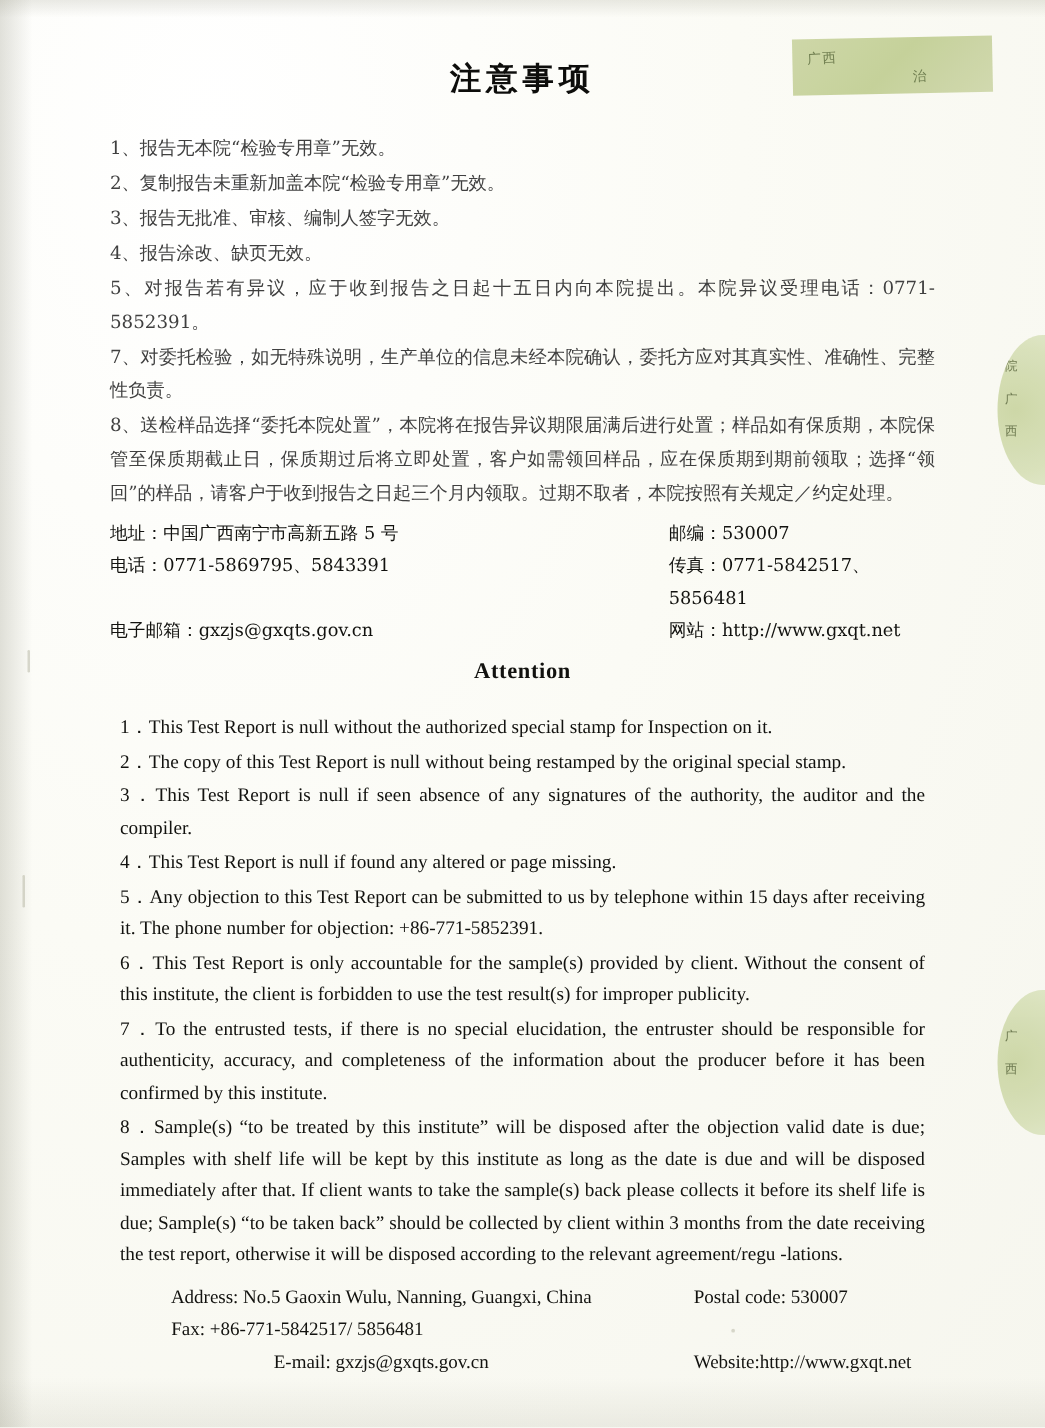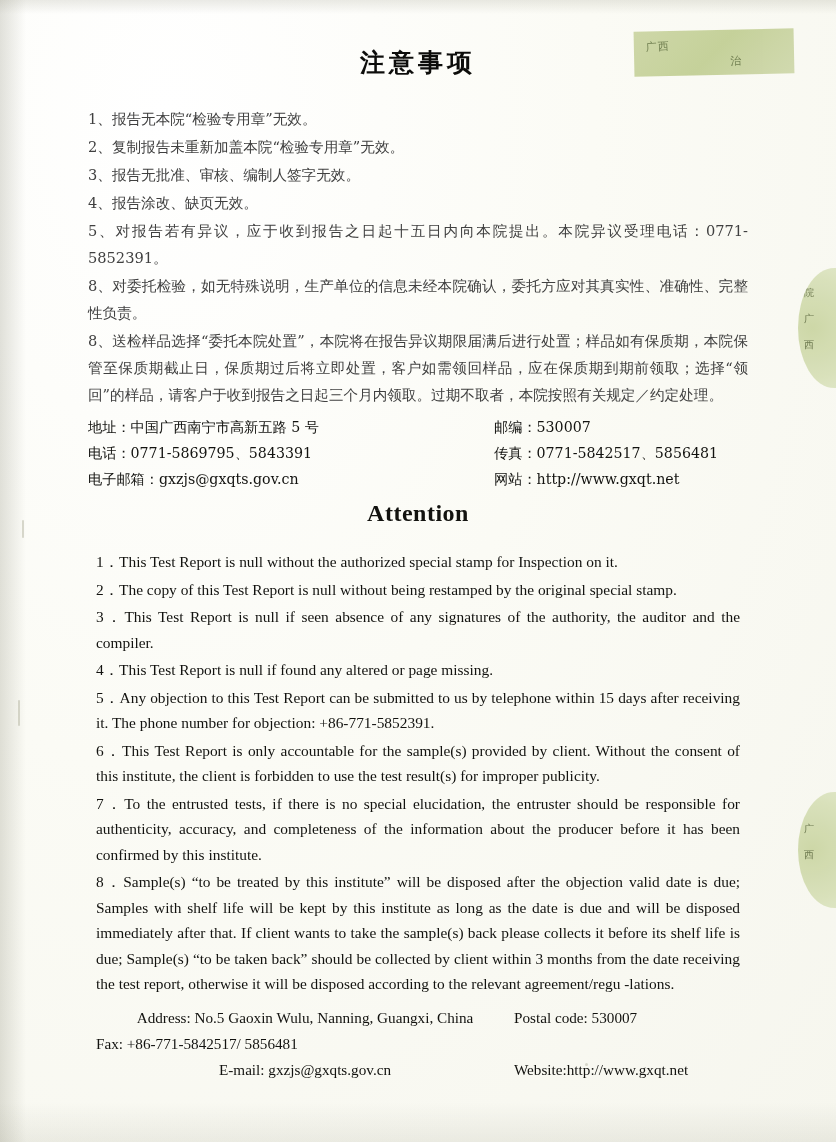--- a/index.html
+++ b/index.html
@@ -126,27 +126,27 @@
   .contact-cn {
     margin: 6px 88px 0 88px;
     font-family: "DejaVu Serif", serif;
     font-size: 14.2px;
     line-height: 26px;
   }
   .contact-row {
     display: flex;
   }
   .contact-row .col-l { width: 406px; }
-  .contact-row .col-r { flex: 1; }
+  .contact-row .col-r { flex: 1; margin-left: 41px; }
 
   .title-en {
     text-align: center;
     font-family: "Liberation Serif", serif;
     font-weight: bold;
-    font-size: 24px;
+    font-size: 18px;
     margin-top: 8px;
     letter-spacing: 0.5px;
   }
 
   .en-block {
     margin: 22px 96px 0 96px;
     font-family: "Liberation Serif", serif;
     font-size: 15.4px;
     line-height: 25.5px;
     text-align: justify;
@@ -192,21 +192,21 @@
 <div class="content">
 
   <div class="title-cn">注意事项</div>
 
   <div class="cn-block">
     <div class="cn-item">1、报告无本院“检验专用章”无效。</div>
     <div class="cn-item">2、复制报告未重新加盖本院“检验专用章”无效。</div>
     <div class="cn-item">3、报告无批准、审核、编制人签字无效。</div>
     <div class="cn-item">4、报告涂改、缺页无效。</div>
     <div class="cn-item">5、对报告若有异议，应于收到报告之日起十五日内向本院提出。本院异议受理电话：0771-5852391。</div>
-    <div class="cn-item">8、对委托检验，如无特殊说明，生产单位的信息未经本院确认，委托方应对其真实性、准确性、完整性负责。</div>
+    <div class="cn-item">7、对委托检验，如无特殊说明，生产单位的信息未经本院确认，委托方应对其真实性、准确性、完整性负责。</div>
     <div class="cn-item">8、送检样品选择“委托本院处置”，本院将在报告异议期限届满后进行处置；样品如有保质期，本院保管至保质期截止日，保质期过后将立即处置，客户如需领回样品，应在保质期到期前领取；选择“领回”的样品，请客户于收到报告之日起三个月内领取。过期不取者，本院按照有关规定／约定处理。</div>
   </div>
 
   <div class="contact-cn">
     <div class="contact-row">
       <div class="col-l">地址：中国广西南宁市高新五路 5 号</div>
       <div class="col-r">邮编：530007</div>
     </div>
     <div class="contact-row">
       <div class="col-l">电话：0771-5869795、5843391</div>

